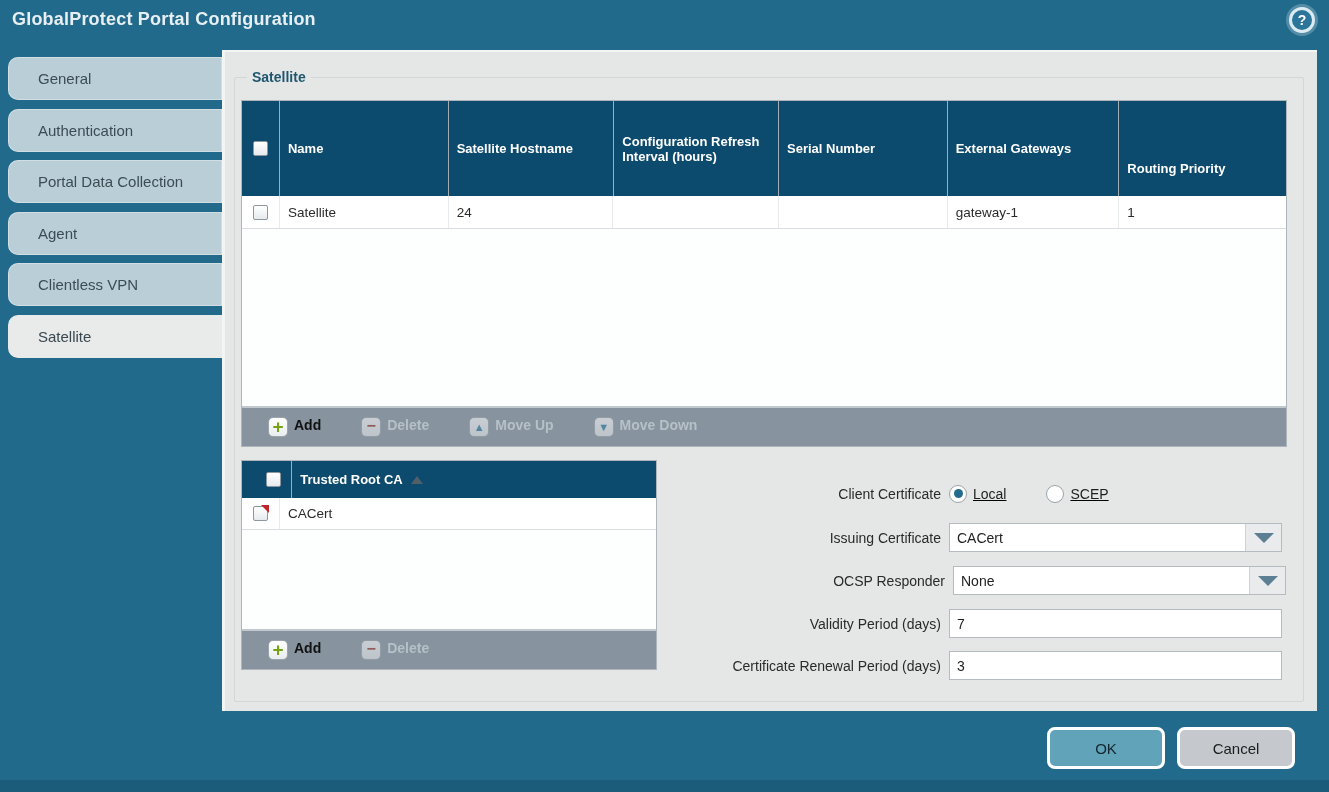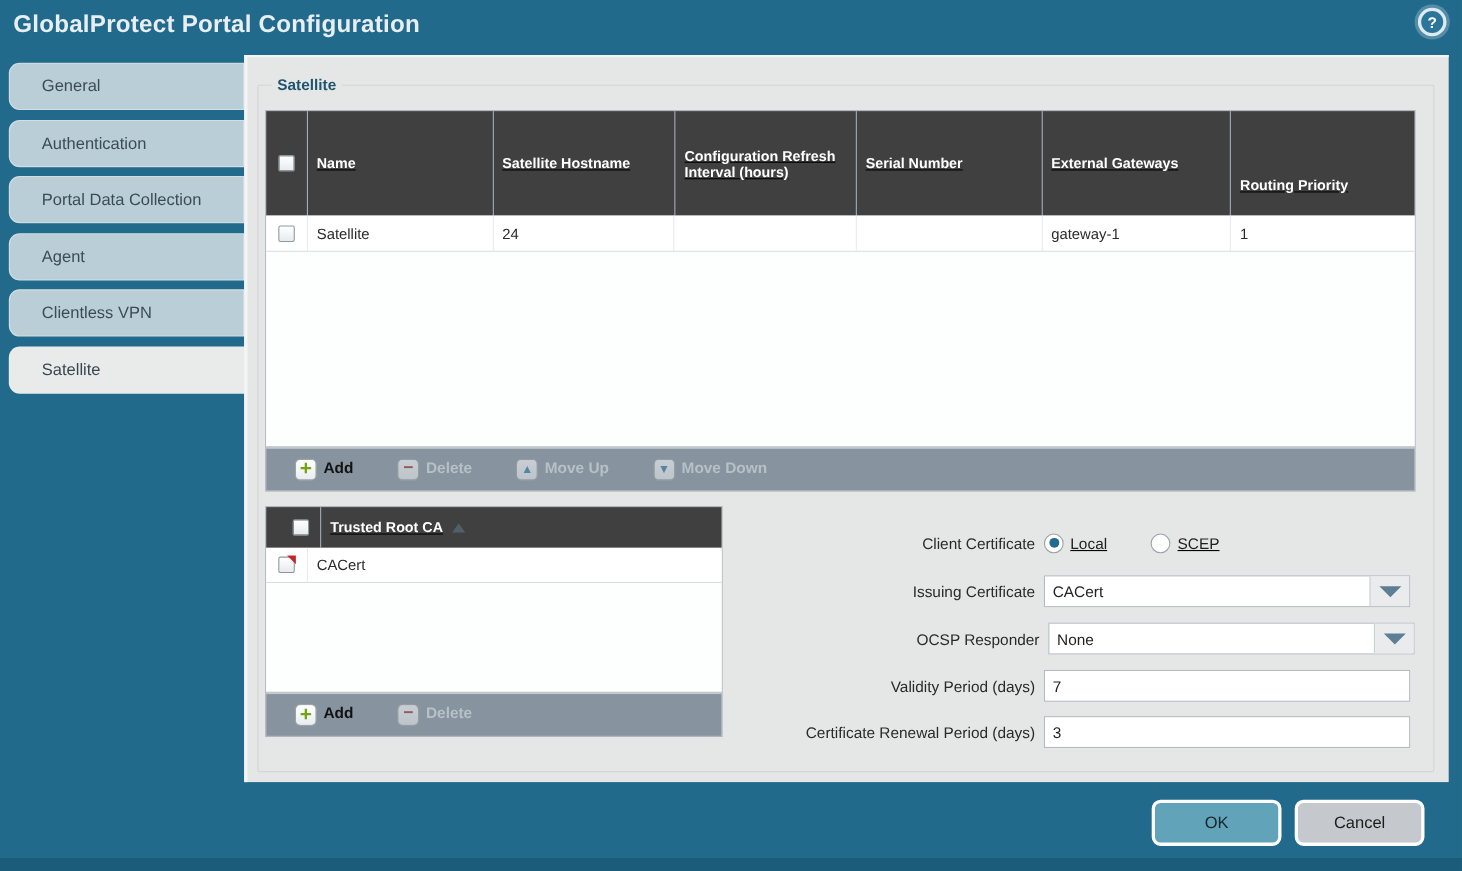--- a/index.html
+++ b/index.html
@@ -2,21 +2,21 @@
 <html><head>
 <meta charset="utf-8">
 <style>
   * { margin:0; padding:0; box-sizing:border-box; }
   html,body { width:1329px; height:792px; overflow:hidden; }
   body { font-family:"Liberation Sans","DejaVu Sans",sans-serif; background:#226a8c; position:relative; }
 
   #dialog { position:absolute; inset:0; background:#226a8c; }
   .bottom-strip { position:absolute; left:0; right:0; bottom:0; height:12px; background:#1c5c7b; }
 
-  .title-bar { position:absolute; left:12px; top:9px; color:#e7eff3; font-size:22px; font-weight:bold; letter-spacing:.2px; }
+  .title-bar { position:absolute; left:12px; top:9px; color:#e7eff3; font-size:18px; font-weight:bold; letter-spacing:.2px; }
   .help-btn { position:absolute; right:14px; top:7px; width:26px; height:26px; border-radius:50%;
     background:#2b749a; border:3px solid #dcebf2; box-shadow:0 0 0 3px rgba(220,235,242,.28);
     color:#ffffff; font-weight:bold; font-size:14px; text-align:center; line-height:20px; cursor:pointer; }
 
   
   .tab { position:absolute; left:8px; width:214px; height:43px; background:#b9ced6;
     border-radius:10px 0 0 10px; color:#3d4c54; font-size:15px; line-height:43px;
     padding-left:30px; cursor:pointer; box-shadow:inset 0 0 0 1px rgba(255,255,255,.35); }
   .tab.active { background:#e9ebeb; width:217px; box-shadow:none; color:#39474f; }
 
@@ -24,21 +24,21 @@
   .panel { position:absolute; left:222px; top:50px; width:1095px; height:661px;
     background:#e5e6e6; border-left:3px solid #f3f5f5; border-top:2px solid #f3f5f5; }
 
   .fieldset { position:absolute; left:9px; top:25px; width:1070px; height:625px;
     border:1px solid #d2d6d6; border-radius:2px; }
   .legend { position:absolute; top:-9px; left:12px; background:#e5e6e6; padding:0 5px;
     color:#1d566e; font-weight:bold; font-size:14px; }
 
   
   .grid { position:absolute; border:1px solid #aeb6bc; background:#fdfefe; }
-  .grid-header { display:flex; background:#404040;text-decoration:underline; }
+  .grid-header { display:flex; background:#0c4a6e; }
   .grid-header .hcell { color:#ffffff; font-weight:bold; font-size:13px; padding:6px 8px;
     border-right:1px solid #a3acb4; display:flex; align-items:center; }
   .grid-header .hcell:last-child { border-right:none; }
   .grid-row { display:flex; background:#ffffff; border-bottom:1px solid #d8dee1; }
   .grid-row .cell { font-size:13.5px; color:#2b2b2b; padding:8px 8px; border-right:1px solid #e7ebed;
     display:flex; align-items:center; overflow:hidden; white-space:nowrap; }
   .grid-row .cell:last-child { border-right:none; }
   .grid-filler { background:#fdfefe; flex:1; }
   .grid-body { display:flex; flex-direction:column; }
 

